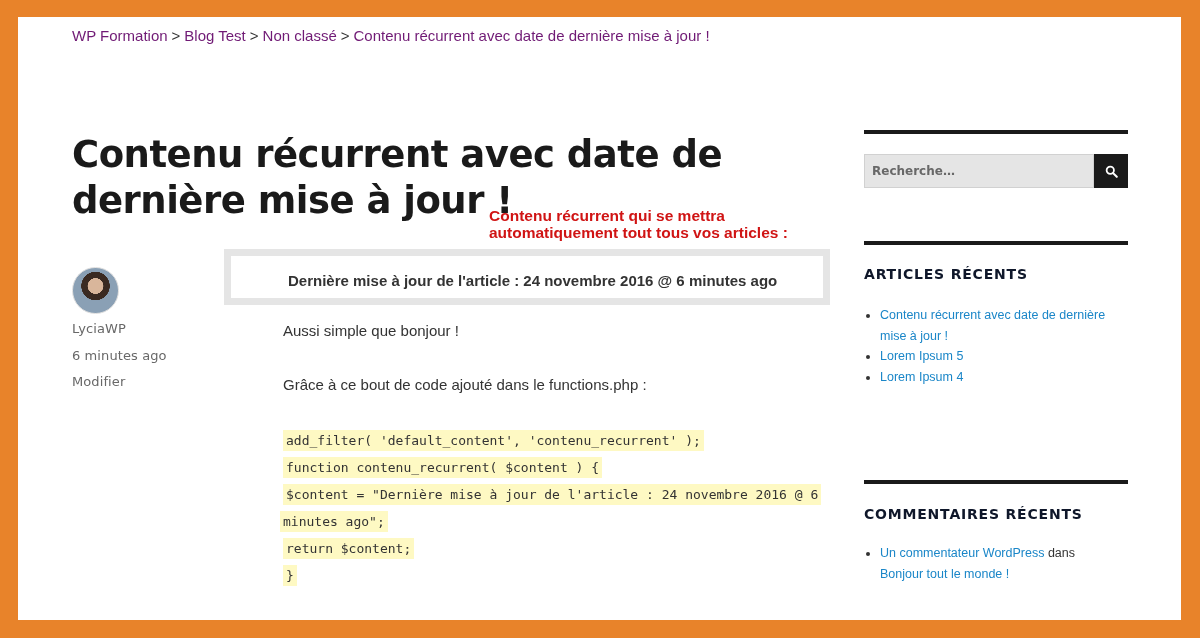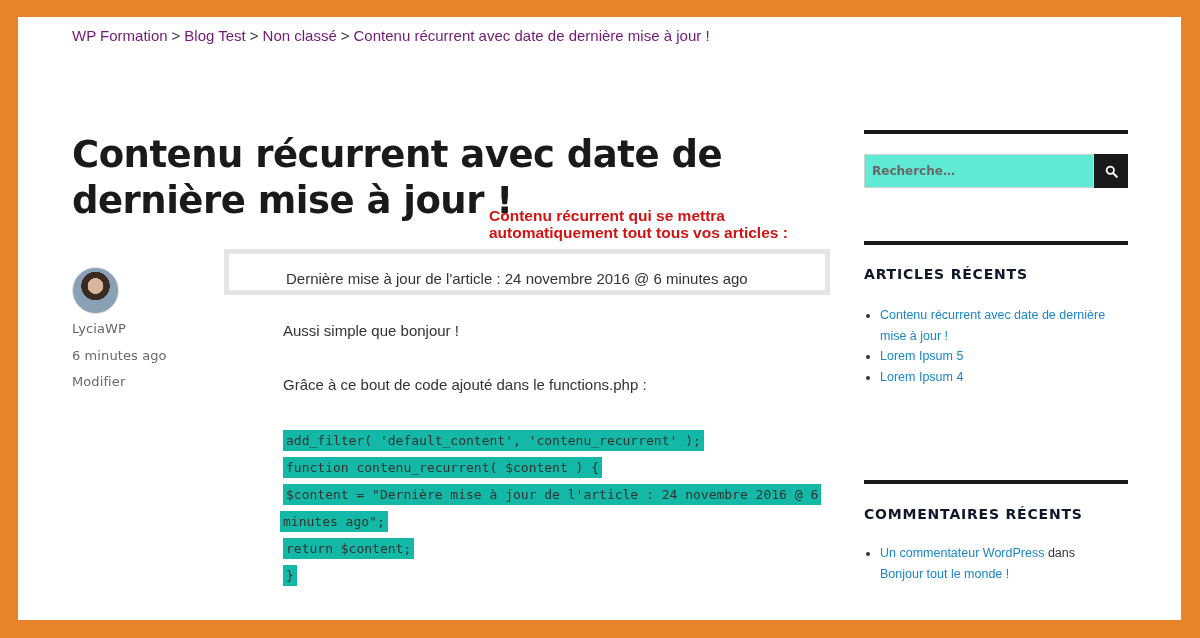--- a/index.html
+++ b/index.html
@@ -62,22 +62,23 @@
       font-family: "DejaVu Sans", sans-serif;
       letter-spacing: 0.1px;
     }
     .meta.author { top: 321px; }
     .meta.time { top: 348px; }
     .meta.edit { top: 374px; }
 
     .highlight-box {
       position: absolute;
       left: 224px; top: 249px;
-      width: 606px; height: 46px;
-      border: 5px solid #e5e5e5;
+      width: 606px; height: 56px;
+      border: 7px solid #e5e5e5;
+      font-weight: bold;
     }
     .highlight-box span {
       position: absolute;
       left: 57px; top: 16px;
       font-size: 15px;
       color: #333;
       white-space: nowrap;
     }
     .para {
       position: absolute;
@@ -95,41 +96,41 @@
       font-family: "DejaVu Sans Mono", monospace;
       font-size: 13px;
       color: #333;
     }
     .code .line {
       display: block;
       height: 27px;
       line-height: 27px;
     }
     .code .line span {
-      background: #14b8a6;
+      background: #fef9c3;
       padding: 3px 3px;
       white-space: pre;
     }
 
     
     .rule {
       position: absolute;
       left: 864px; width: 264px; height: 4px;
       background: #1a1a1a;
     }
     .search {
       position: absolute;
       left: 864px; top: 154px;
       width: 264px; height: 34px;
       display: flex;
     }
     .search input {
       flex: 1;
       border: 1px solid #d1d1d1;
-      background: #5eead4;
+      background: #e5e5e5;
       font-family: "DejaVu Sans", sans-serif;
       font-size: 12px;
       font-weight: bold;
       color: #777;
       padding: 0 7px;
       outline: none;
     }
     .search input::placeholder { color: #686868; }
     .search button {
       width: 34px; height: 34px;

